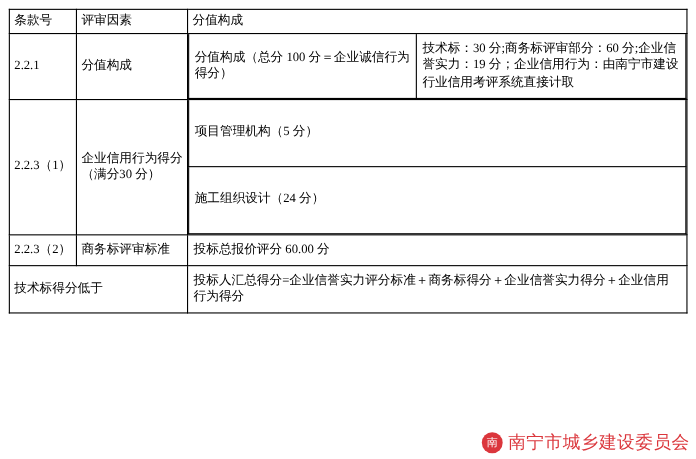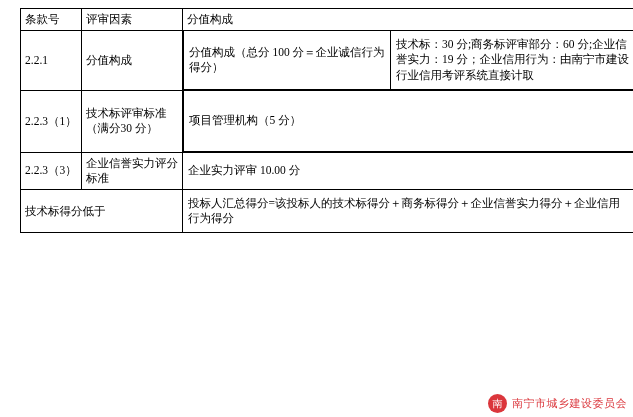--- a/index.html
+++ b/index.html
@@ -10,21 +10,21 @@
   body {
     width: 633px;
     height: 417px;
     font-family: "Liberation Serif", "DejaVu Serif", serif;
     color: #000000;
     position: relative;
     overflow: hidden;
   }
   .sheet {
     position: absolute;
-    left: 20px;
+    left: 8px;
     top: 8px;
     width: 565px;
     height: 400px;
     box-sizing: border-box;
   }
   table.grid {
     border-collapse: collapse;
     width: 617px;
     table-layout: fixed;
   }
@@ -101,21 +101,21 @@
     height: 19px;
     border-radius: 50%;
     background: #d8262c;
     color: #ffffff;
     font-size: 10px;
     line-height: 19px;
     text-align: center;
     font-family: "Liberation Sans", sans-serif;
   }
   .wm-text {
-    font-size: 11px;
+    font-size: 16px;
     color: #d8262c;
     font-family: "Liberation Sans", sans-serif;
     letter-spacing: 0.5px;
   }
 </style>
 </head>
 <body>
 
 <div class="sheet">
   <table class="grid">
@@ -136,43 +136,46 @@
                 <td class="split-left cell-pad">分值构成（总分 100 分＝企业诚信行为得分）</td>
                 <td class="cell-pad">技术标：30 分;商务标评审部分：60 分;企业信誉实力：19 分；企业信用行为：由南宁市建设行业信用考评系统直接计取</td>
               </tr>
             </tbody>
           </table>
         </td>
       </tr>
 
       <tr>
         <td class="c-clause">2.2.3（1）</td>
-        <td class="c-factor">技术标评审标准（满分30 分）</td>
+        <td class="c-factor">企业信用行为得分（满分30 分）</td>
         <td class="c-std subrow-wrap">
           <table class="subrow">
             <tbody>
               <tr>
                 <td class="cell-pad tall">项目管理机构（5 分）</td>
               </tr>
+              <tr>
+                <td class="cell-pad tall">施工组织设计（24 分）</td>
+              </tr>
             </tbody>
           </table>
         </td>
       </tr>
 
+      <tr>
+        <td class="c-clause">2.2.3（2）</td>
+        <td class="c-factor">商务标评审标准</td>
+        <td class="c-std cell-pad">投标总报价评分 60.00 分</td>
+      </tr>
 
-      <tr>
-        <td class="c-clause">2.2.3（3）</td>
-        <td class="c-factor">企业信誉实力评分标准</td>
-        <td class="c-std cell-pad">企业实力评审 10.00 分</td>
-      </tr>
 
 
       <tr>
         <td class="center" colspan="2">技术标得分低于</td>
-        <td class="c-std cell-pad">投标人汇总得分=该投标人的技术标得分＋商务标得分＋企业信誉实力得分＋企业信用行为得分</td>
+        <td class="c-std cell-pad">投标人汇总得分=企业信誉实力评分标准＋商务标得分＋企业信誉实力得分＋企业信用行为得分</td>
       </tr>
     </tbody>
   </table>
 </div>
 
 <div class="watermark">
   <span class="wm-logo">南</span>
   <span class="wm-text">南宁市城乡建设委员会</span>
 </div>
 

